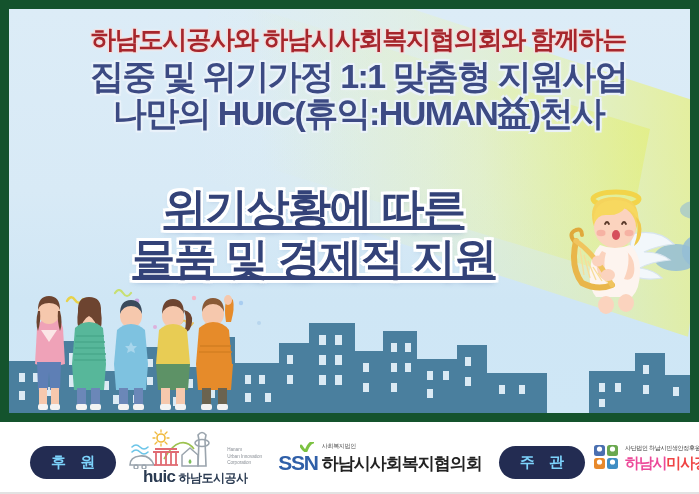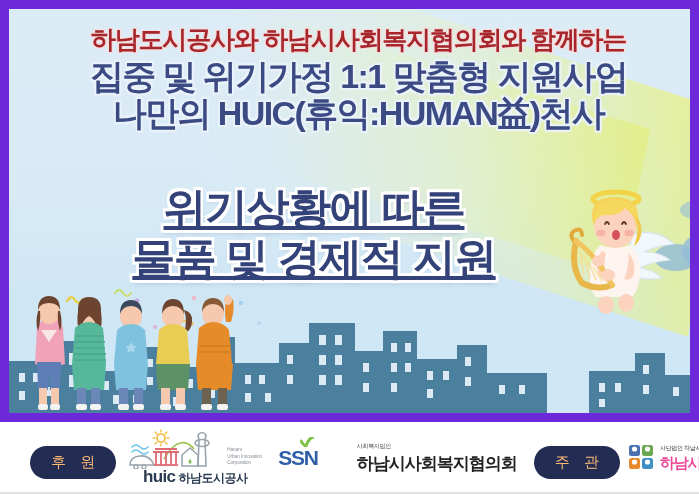--- a/index.html
+++ b/index.html
@@ -19,21 +19,21 @@
     background: #ffffff;
     overflow: hidden;
   }
 
   
   .frame {
     position: absolute;
     left: 0; top: 0;
     width: 699px;
     height: 422px;
-    background: #6d28d9;
+    background: #14532d;
     overflow: hidden;
   }
 
   
   .sky {
     position: absolute;
     left: 9px; top: 9px;
     width: 681px;
     height: 404px;
     background: linear-gradient(180deg, #dcecf7 0%, #d8eaf6 45%, #cfe6f5 72%, #cfe7f6 100%);
@@ -158,43 +158,43 @@
     display: flex;
     align-items: center;
     width: 699px;
     padding: 0 10px;
   }
   .pill {
     display: inline-flex;
     align-items: center;
     justify-content: center;
     background: #232c52;
-    color: #fdba74;
+    color: #7dd3fc;
     border-radius: 22px;
     font-size: 15px;
-    font-weight: 400;
+    font-weight: 700;
     letter-spacing: 5px;
     padding: 7px 16px 7px 21px;
     flex: 0 0 auto;
     margin-top: 8px;
   }
 
   
   .huic-logo { display: flex; flex-direction: column; align-items: center; margin-left: 12px; flex: 0 0 auto; }
   .huic-top { display: flex; align-items: flex-end; }
   .huic-en {
     font-size: 4.6px; color: #8a8f96; line-height: 1.45;
     margin-left: 3px; margin-bottom: 2px; white-space: nowrap;
   }
   .huic-bottom { display: flex; align-items: baseline; margin-top: -2px; }
   .huic-word { font-size: 17px; font-weight: 900; color: #2b3b52; letter-spacing: -0.6px; }
   .huic-kr { font-size: 12px; font-weight: 800; color: #2b3b52; margin-left: 3px; letter-spacing: -0.5px; }
 
   
-  .ssn-logo { display: flex; align-items: center; margin-left: 16px; flex: 0 0 auto; gap: 35px; }
+  .ssn-logo { display: flex; align-items: flex-end; margin-left: 16px; flex: 0 0 auto; }
   .ssn-mark { font-size: 21px; font-weight: 900; color: #2f5fa8; letter-spacing: -1.2px; }
   .ssn-text { margin-left: 4px; }
   .ssn-small { font-size: 6px; color: #4a4a4a; letter-spacing: -0.3px; white-space: nowrap; }
   .ssn-big { font-size: 17px; font-weight: 900; color: #222222; letter-spacing: -1px; white-space: nowrap; margin-top: 1px; }
 
   
   .misa-logo { display: flex; align-items: center; margin-left: 9px; flex: 0 0 auto; }
   .misa-text { margin-left: 5px; }
   .misa-small { font-size: 6px; color: #333; letter-spacing: -0.3px; white-space: nowrap; }
   .misa-big { font-size: 15px; font-weight: 900; letter-spacing: -1.2px; white-space: nowrap; margin-top: 1px; }

